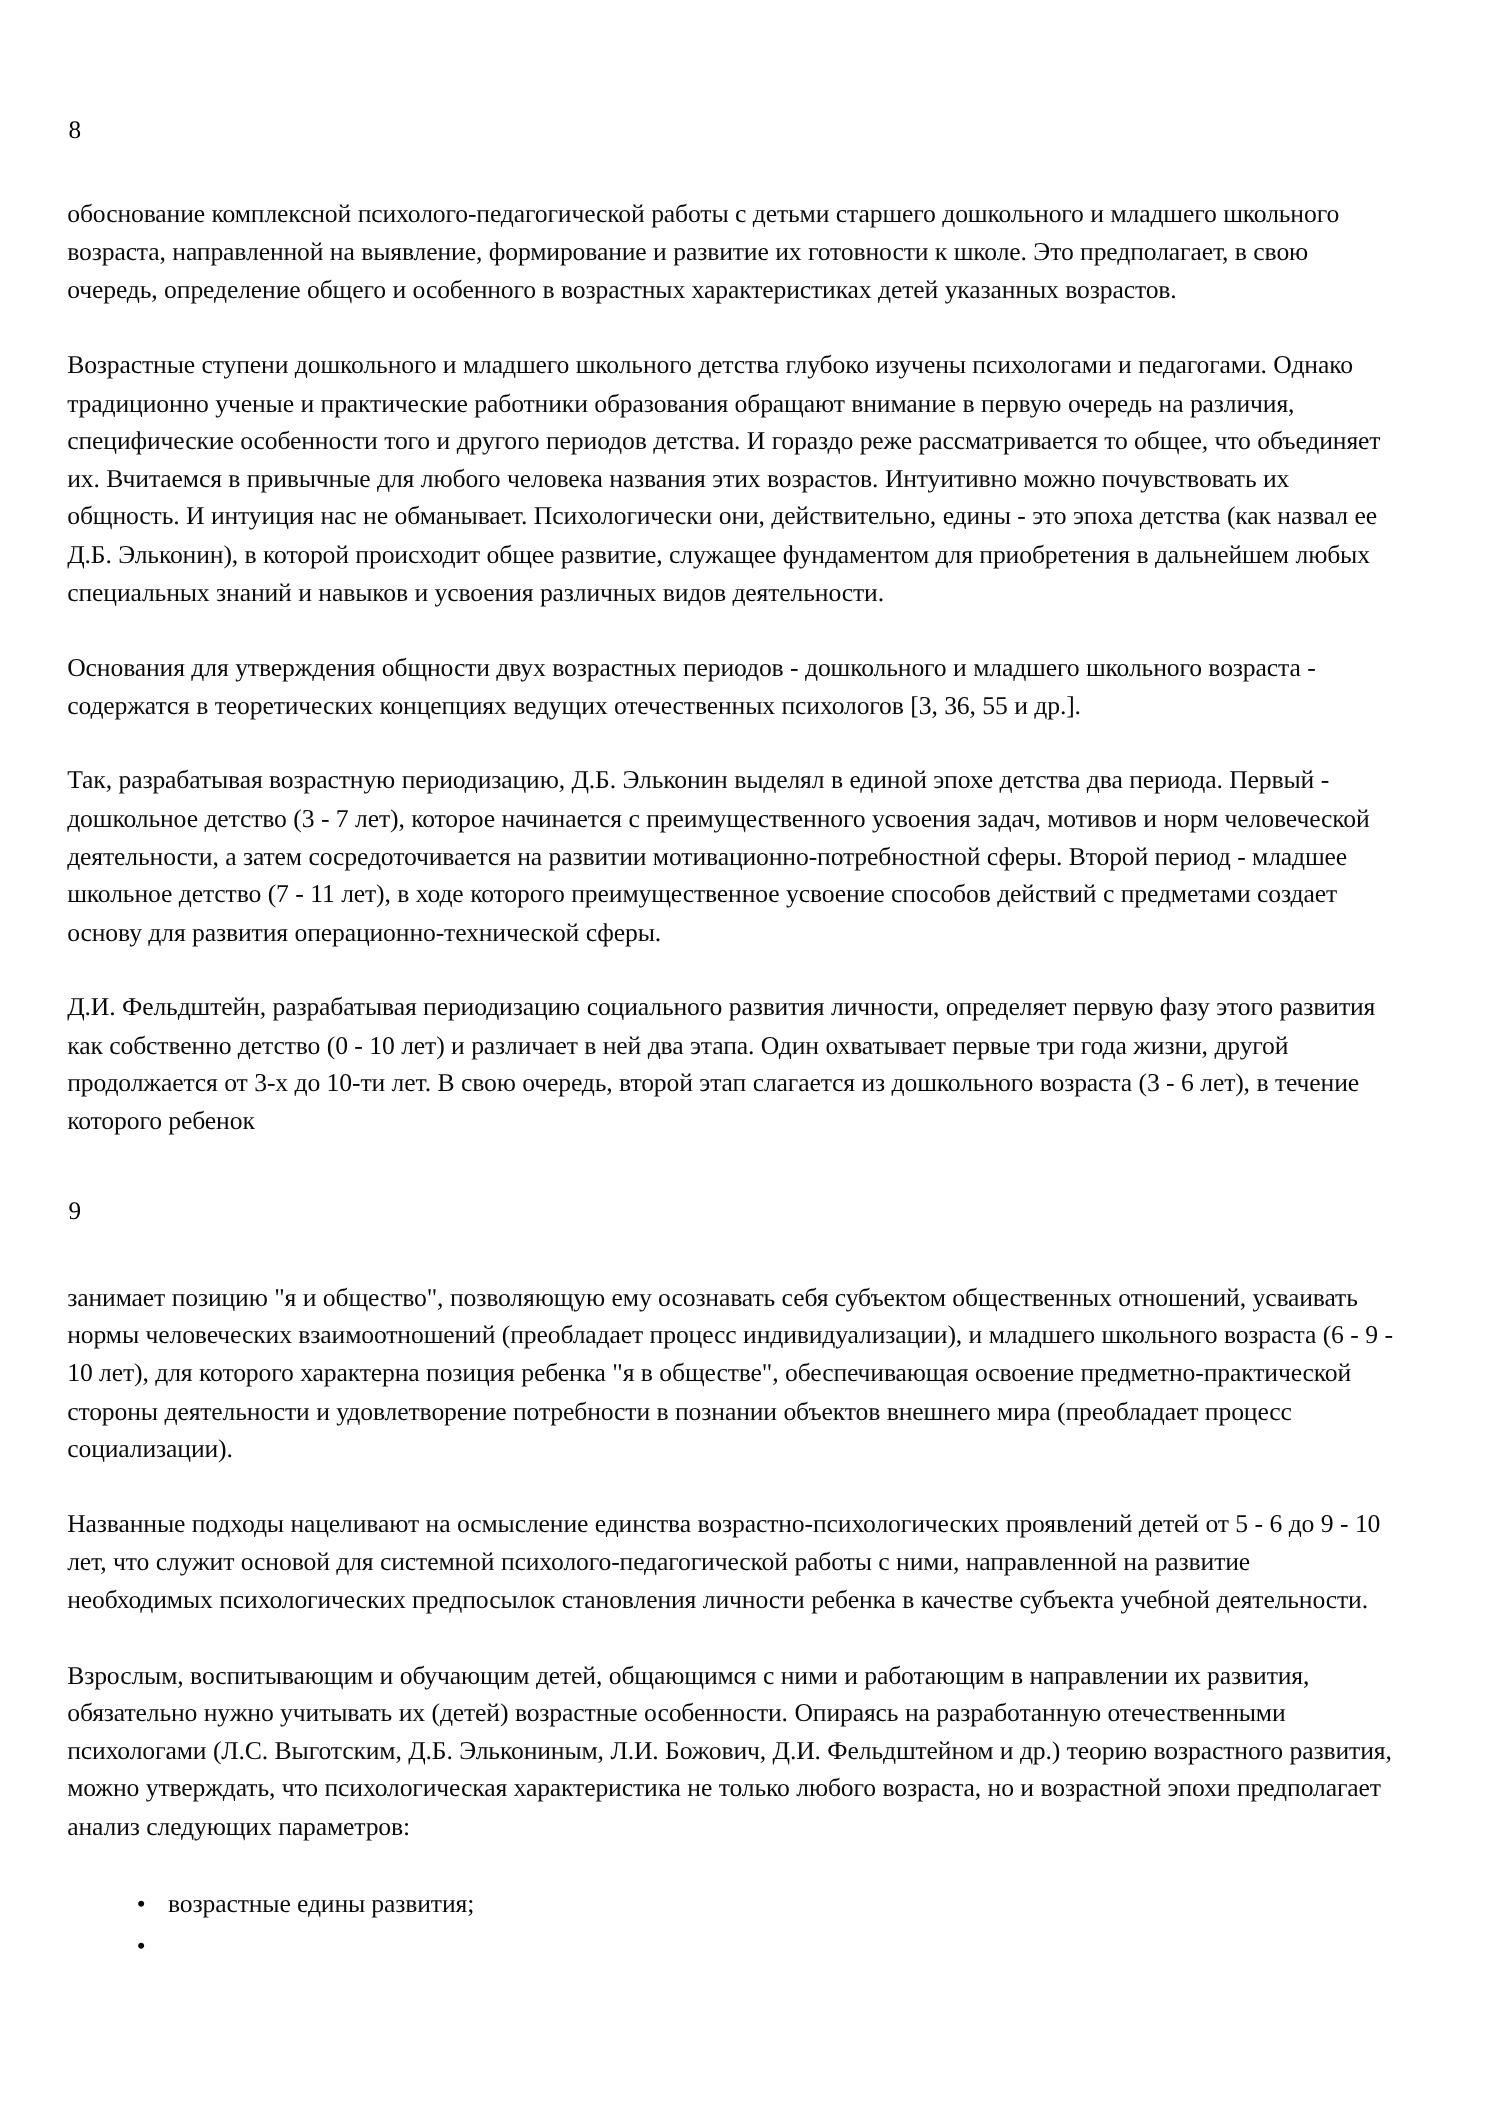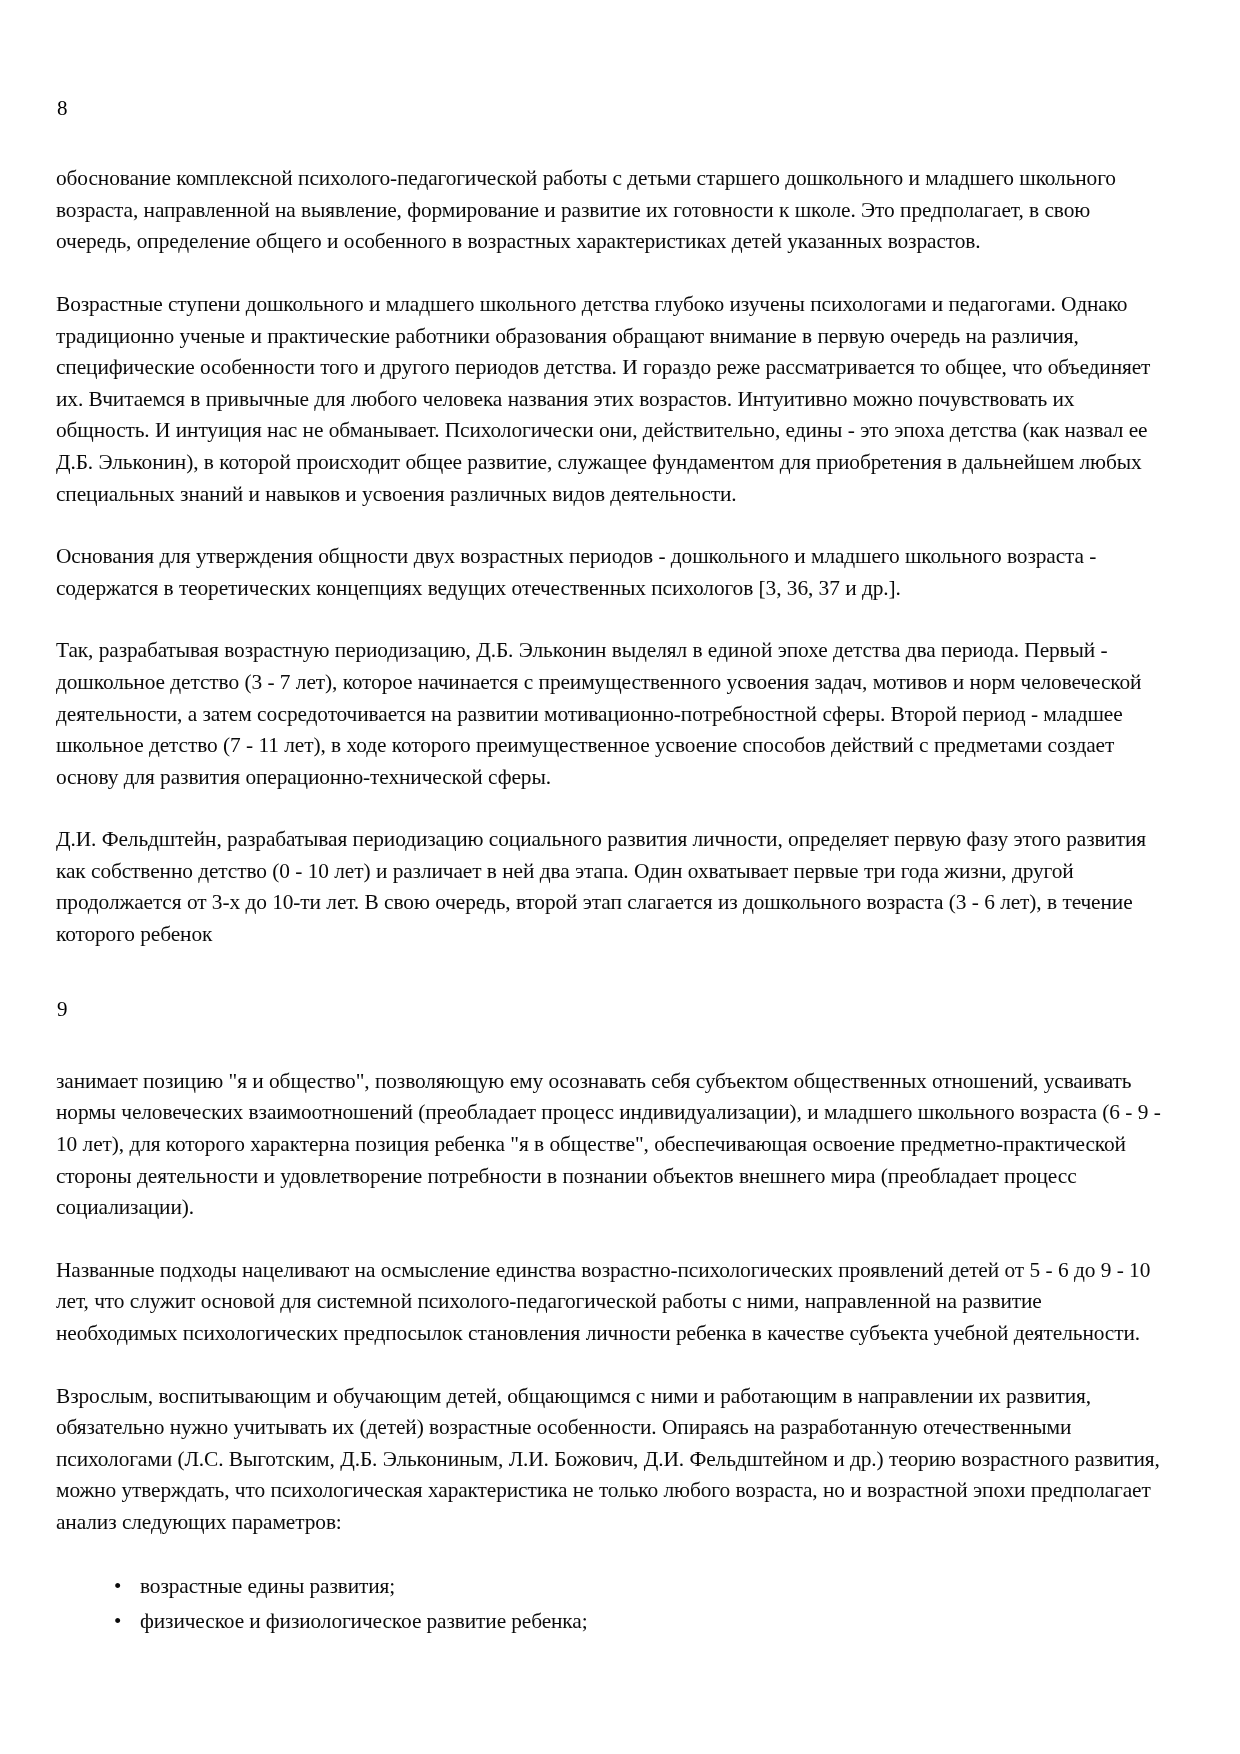--- a/index.html
+++ b/index.html
@@ -73,35 +73,34 @@
 </head>
 <body>
 
 <div class="page">
   <div class="content">
 
     <div class="page-number">8</div>
 
     <p class="para">обоснование комплексной психолого-педагогической работы с детьми старшего дошкольного и младшего школьного возраста, направленной на выявление, формирование и развитие их готовности к школе. Это предполагает, в свою очередь, определение общего и особенного в возрастных характеристиках детей указанных возрастов.</p>
     <p class="para">Возрастные ступени дошкольного и младшего школьного детства глубоко изучены психологами и педагогами. Однако традиционно ученые и практические работники образования обращают внимание в первую очередь на различия, специфические особенности того и другого периодов детства. И гораздо реже рассматривается то общее, что объединяет их. Вчитаемся в привычные для любого человека названия этих возрастов. Интуитивно можно почувствовать их общность. И интуиция нас не обманывает. Психологически они, действительно, едины - это эпоха детства (как назвал ее Д.Б. Эльконин), в которой происходит общее развитие, служащее фундаментом для приобретения в дальнейшем любых специальных знаний и навыков и усвоения различных видов деятельности.</p>
-    <p class="para">Основания для утверждения общности двух возрастных периодов - дошкольного и младшего школьного возраста - содержатся в теоретических концепциях ведущих отечественных психологов [3, 36, 37 и др.].</p>
+    <p class="para">Основания для утверждения общности двух возрастных периодов - дошкольного и младшего школьного возраста - содержатся в теоретических концепциях ведущих отечественных психологов [3, 36, 55 и др.].</p>
     <p class="para">Так, разрабатывая возрастную периодизацию, Д.Б. Эльконин выделял в единой эпохе детства два периода. Первый - дошкольное детство (3 - 7 лет), которое начинается с преимущественного усвоения задач, мотивов и норм человеческой деятельности, а затем сосредоточивается на развитии мотивационно-потребностной сферы. Второй период - младшее школьное детство (7 - 11 лет), в ходе которого преимущественное усвоение способов действий с предметами создает основу для развития операционно-технической сферы.</p>
     <p class="para">Д.И. Фельдштейн, разрабатывая периодизацию социального развития личности, определяет первую фазу этого развития как собственно детство (0 - 10 лет) и различает в ней два этапа. Один охватывает первые три года жизни, другой продолжается от 3-х до 10-ти лет. В свою очередь, второй этап слагается из дошкольного возраста (3 - 6 лет), в течение которого ребенок</p>
 
     <div class="page-number second">9</div>
 
     <p class="para">занимает позицию "я и общество", позволяющую ему осознавать себя субъектом общественных отношений, усваивать нормы человеческих взаимоотношений (преобладает процесс индивидуализации), и младшего школьного возраста (6 - 9 - 10 лет), для которого характерна позиция ребенка "я в обществе", обеспечивающая освоение предметно-практической стороны деятельности и удовлетворение потребности в познании объектов внешнего мира (преобладает процесс социализации).</p>
     <p class="para">Названные подходы нацеливают на осмысление единства возрастно-психологических проявлений детей от 5 - 6 до 9 - 10 лет, что служит основой для системной психолого-педагогической работы с ними, направленной на развитие необходимых психологических предпосылок становления личности ребенка в качестве субъекта учебной деятельности.</p>
     <p class="para">Взрослым, воспитывающим и обучающим детей, общающимся с ними и работающим в направлении их развития, обязательно нужно учитывать их (детей) возрастные особенности. Опираясь на разработанную отечественными психологами (Л.С. Выготским, Д.Б. Элькониным, Л.И. Божович, Д.И. Фельдштейном и др.) теорию возрастного развития, можно утверждать, что психологическая характеристика не только любого возраста, но и возрастной эпохи предполагает анализ следующих параметров:</p>
 
     <ul class="bullets">
       <li>
         <span class="bullet-dot">•</span>
         <span>возрастные едины развития;</span>
       </li>
       <li>
         <span class="bullet-dot">•</span>
-        <span>физическое и физиологическое развитие ребенка;</span>
       </li>
     </ul>
 
   </div>
 </div>
 
 </body></html>

